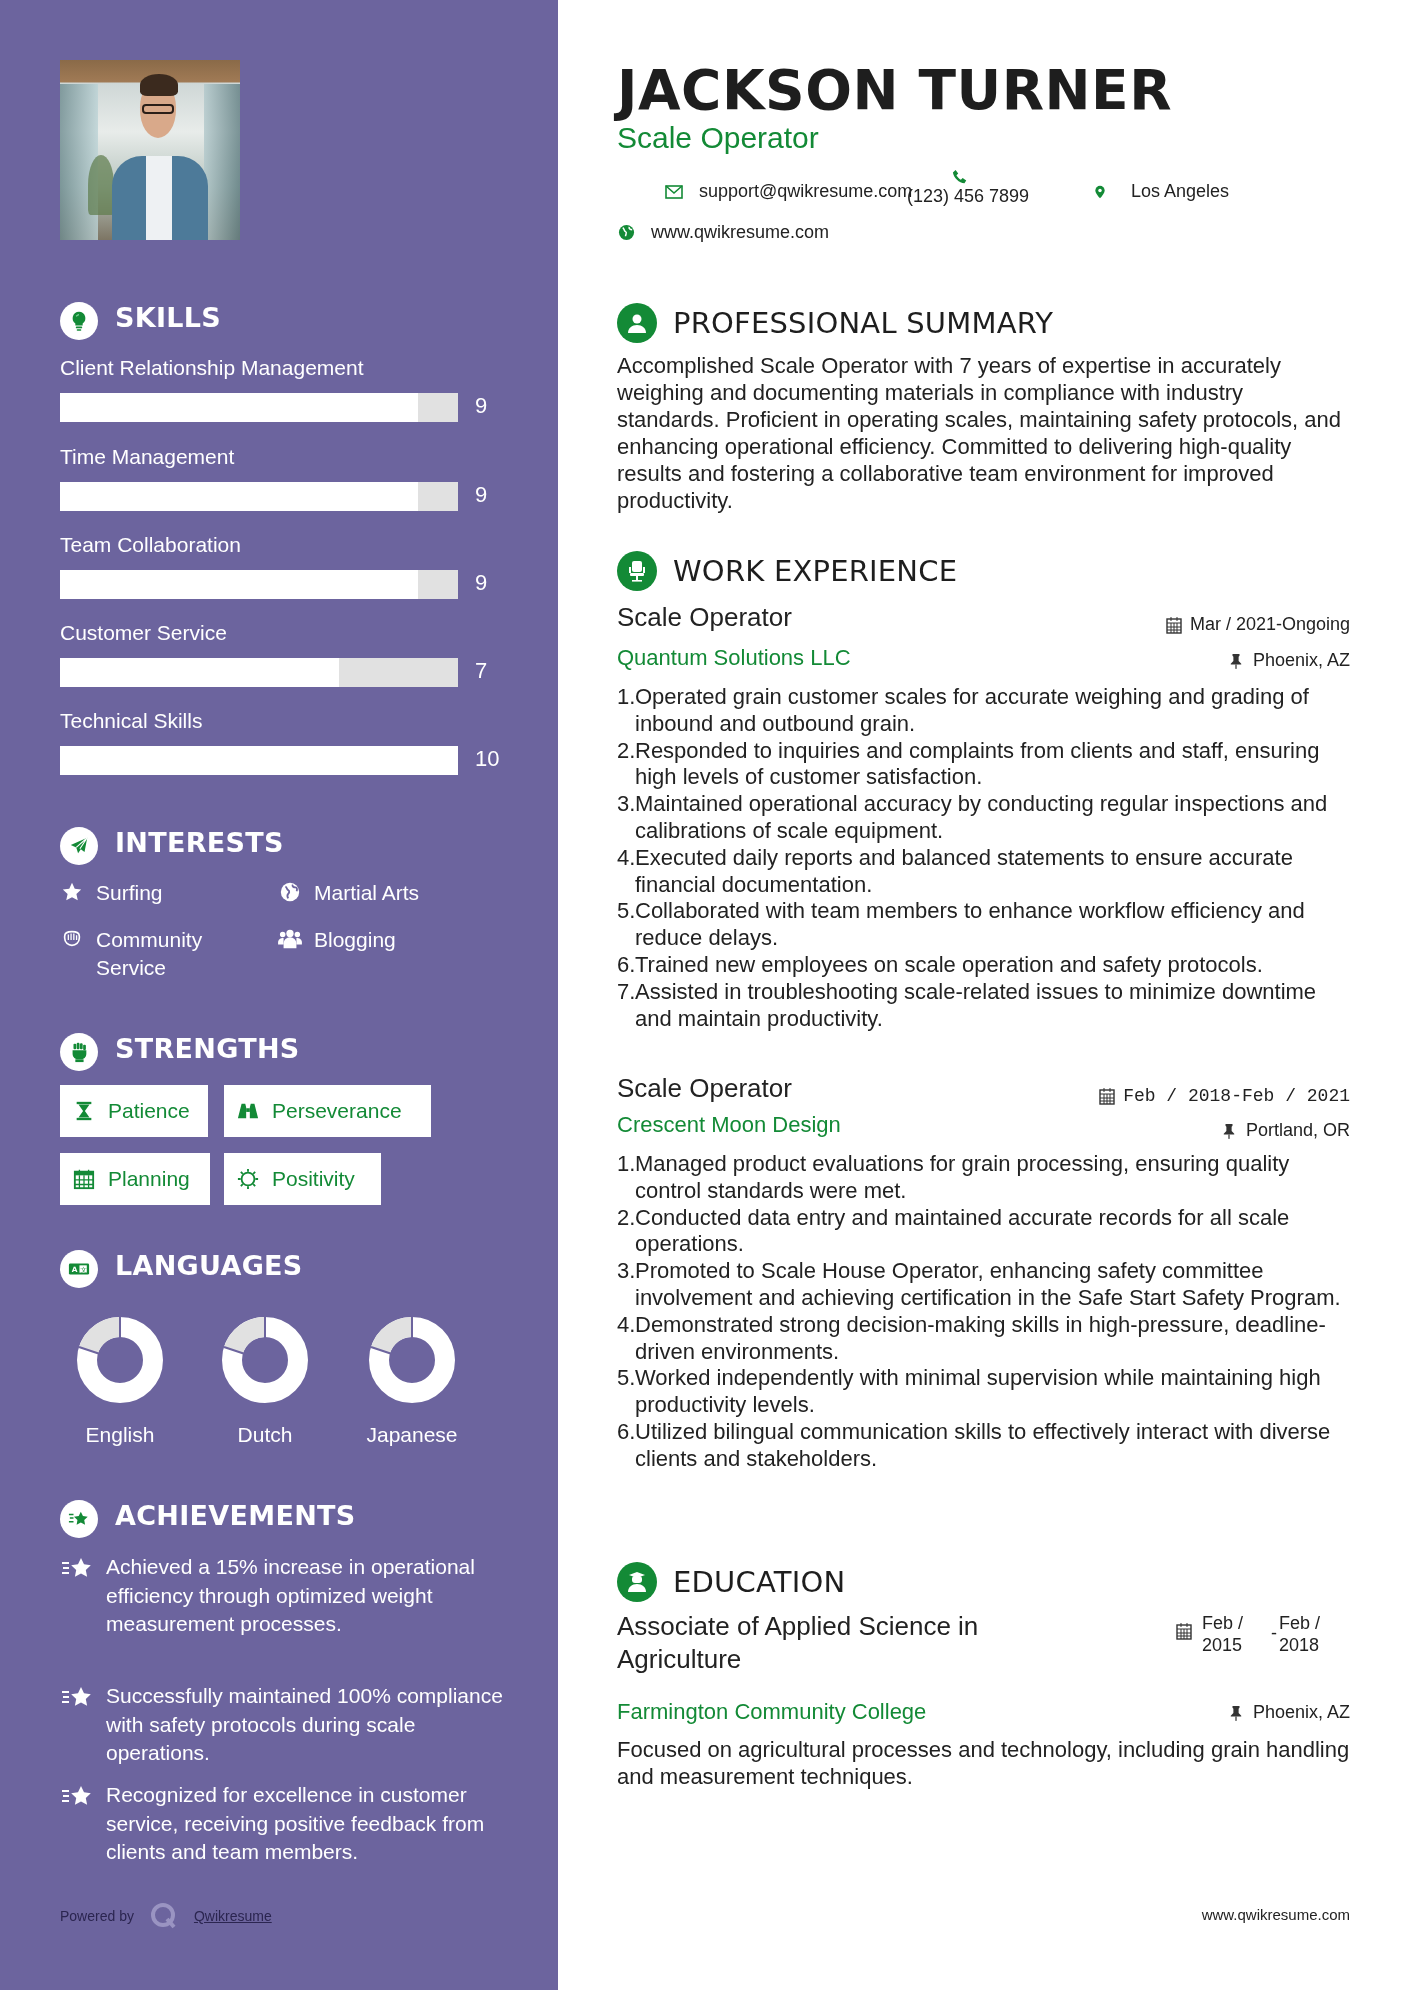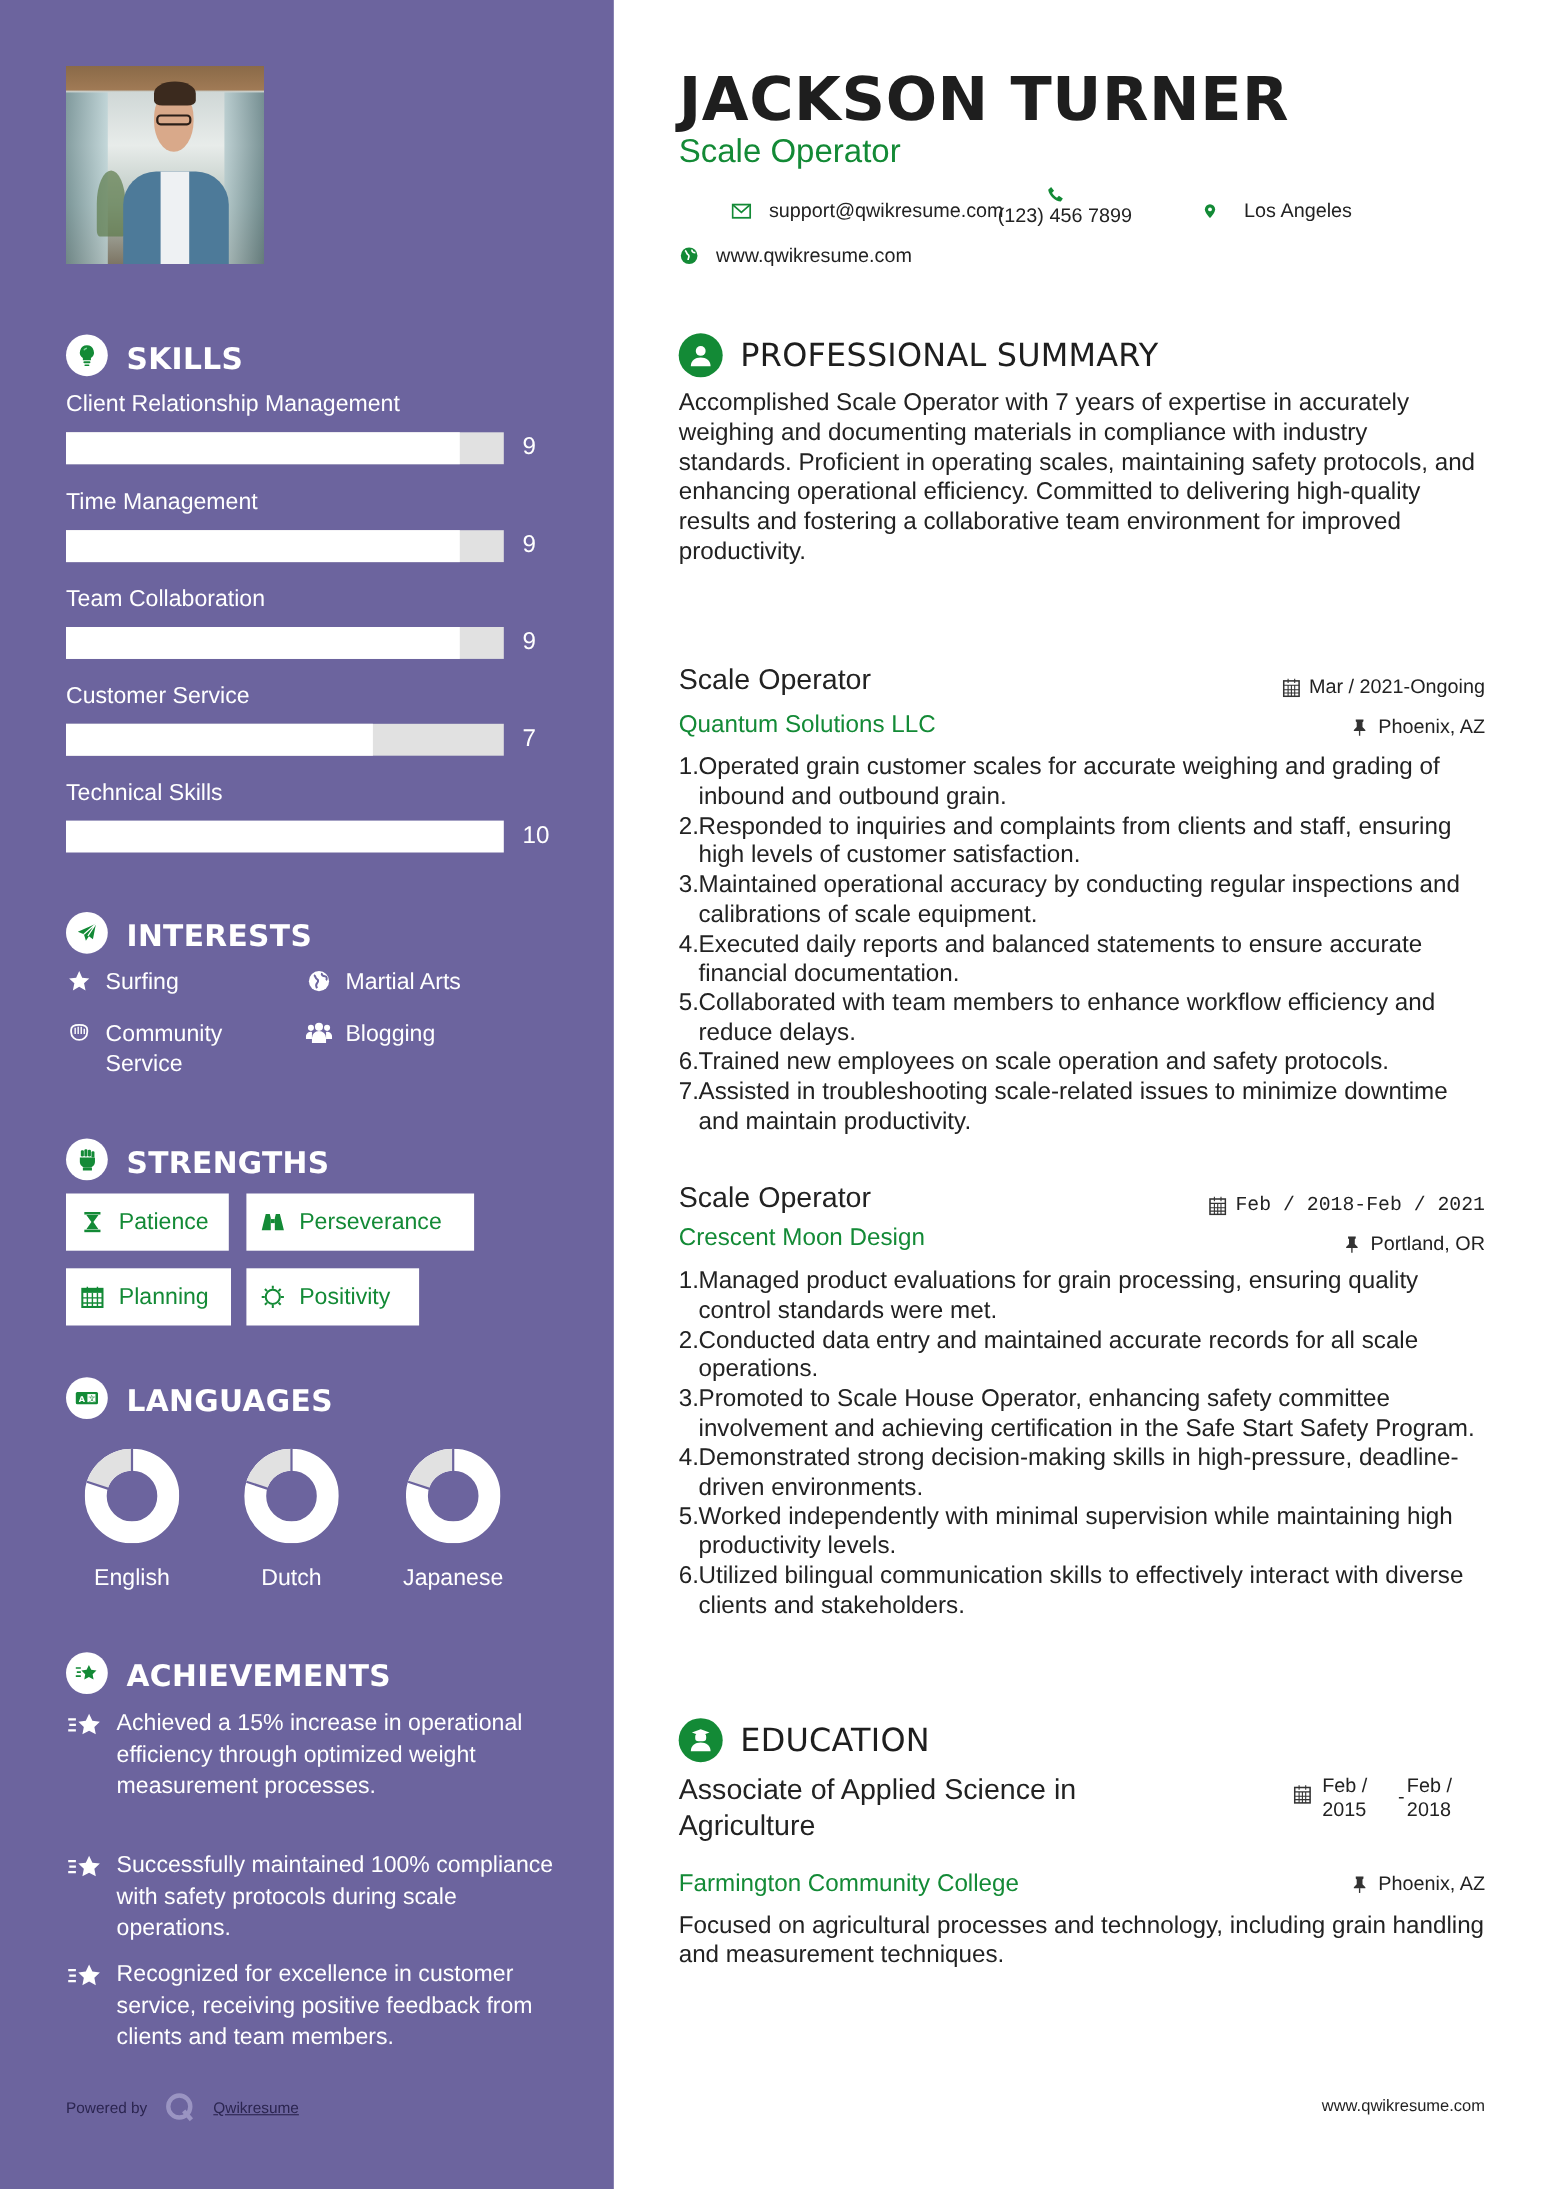--- a/index.html
+++ b/index.html
@@ -11,21 +11,21 @@
            background: linear-gradient(180deg, #8a6a48 0%, #a07a55 12%, #cfd7d6 13%, #e8ecea 40%, #b9c6c0 70%, #7d7564 100%); }
   .photo .wall-l { position:absolute; left:0; top:24px; width:38px; height:156px; background: linear-gradient(90deg,#6c8a8e,#bcd3d6); opacity:.8; }
   .photo .wall-r { position:absolute; right:0; top:24px; width:36px; height:156px; background: linear-gradient(270deg,#5e7c80,#b3c9cc); opacity:.8; }
   .photo .plant { position:absolute; left:28px; top:95px; width:26px; height:60px; border-radius: 50% 50% 10% 10%; background:#5d7a4a; opacity:.7; }
   .photo .head { position:absolute; left:80px; top:22px; width:36px; height:56px; border-radius: 45% 45% 50% 50%; background:#d9a98a; }
   .photo .hair { position:absolute; left:80px; top:14px; width:38px; height:22px; border-radius: 50% 50% 20% 20%; background:#3b2a1e; }
   .photo .glasses { position:absolute; left:82px; top:44px; width:32px; height:10px; border:2px solid #2b1f18; border-radius:4px; }
   .photo .body { position:absolute; left:52px; top:96px; width:96px; height:90px; border-radius: 30px 30px 0 0; background:#4d7a99; }
   .photo .shirt { position:absolute; left:86px; top:96px; width:26px; height:90px; background:#eef1f3; }
 
-  .sec-head { position: absolute; left: 60px; display: flex; align-items: flex-end; height: 40px; }
+  .sec-head { position: absolute; left: 60px; display: flex; align-items: flex-start; height: 40px; }
   .sec-icon { width: 38px; height: 38px; border-radius: 50%; background: #fff; display: flex; align-items: center; justify-content: center; margin-right: 17px; }
   .sec-icon svg { width: 22px; height: 22px; }
   .sec-title { font-family: "DejaVu Sans", sans-serif; font-weight: bold; font-size: 27px; letter-spacing: 0.3px; color: #fff; }
 
   .skill-label { position: absolute; left: 60px; font-size: 21px; color: #fff; }
   .skill-bar { position: absolute; left: 60px; width: 398px; height: 29px; background: #e1e1e1; }
   .skill-fill { height: 100%; background: #fff; }
   .skill-val { position: absolute; left: 475px; font-size: 22px; color: #fff; }
 
   .interest { position: absolute; display: flex; align-items: flex-start; font-size: 21px; color: #fff; line-height: 28px; }
@@ -351,20 +351,33 @@
     <div class="mic">
       <svg viewBox="0 0 24 24">
           <circle cx="12" cy="8" r="4.5" fill="#fff"></circle>
           <path d="M3 22c0-5 4-8 9-8s9 3 9 8z" fill="#fff"></path>
         </svg>
     </div>
     <span class="mtitle">PROFESSIONAL SUMMARY</span>
   </div>
   <p class="para" style="top:352px;">Accomplished Scale Operator with 7 years of expertise in accurately weighing and documenting materials in compliance with industry standards. Proficient in operating scales, maintaining safety protocols, and enhancing operational efficiency. Committed to delivering high-quality results and fostering a collaborative team environment for improved productivity.</p>
 
+  <div class="mhead" style="top:550px;">
+    <div class="mic">
+      <svg viewBox="0 0 24 24">
+          <rect x="7" y="2" width="10" height="11" rx="2" fill="#fff"></rect>
+          <rect x="4" y="8" width="2" height="6" fill="#fff"></rect>
+          <rect x="18" y="8" width="2" height="6" fill="#fff"></rect>
+          <rect x="5" y="14" width="14" height="3" rx="1" fill="#fff"></rect>
+          <rect x="11" y="17" width="2" height="4" fill="#fff"></rect>
+          <rect x="7" y="21" width="10" height="1.6" fill="#fff"></rect>
+        </svg>
+    </div>
+    <span class="mtitle">WORK EXPERIENCE</span>
+  </div>
 
   <div class="role" style="top:602px;">Scale Operator</div>
   <div class="meta" style="top:614px;">
     <span class="ic">
       <svg viewBox="0 0 16 18" width="16" height="18">
           <rect x="1" y="3" width="14" height="14" fill="none" stroke="#333" stroke-width="1.4"></rect>
           <path d="M1 7h14M5 1v4M11 1v4M1 11h14M1 14h14M5 7v10M8 7v10M11 7v10" stroke="#333" stroke-width="1"></path>
         </svg>
     </span>
     <span>Mar / 2021-Ongoing</span>

